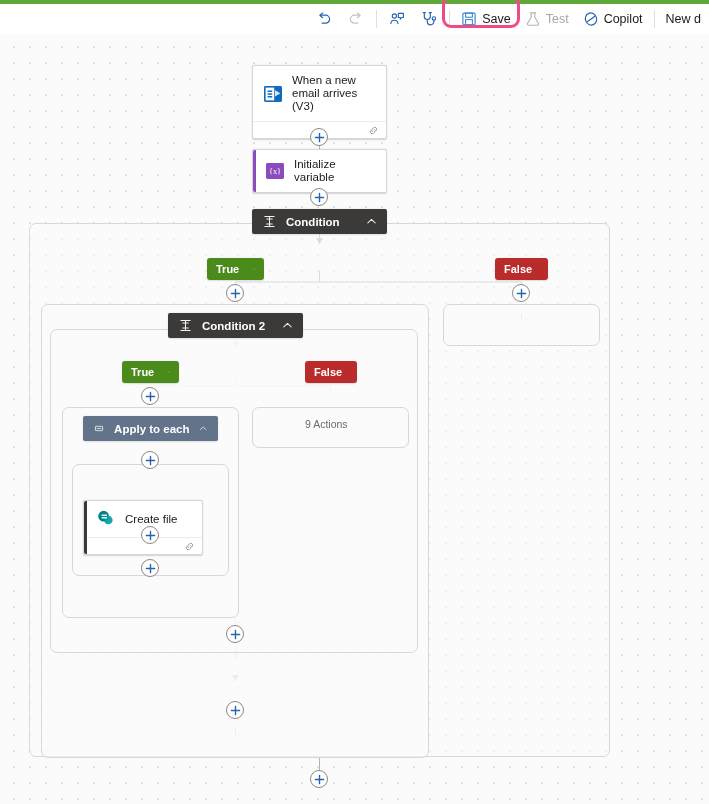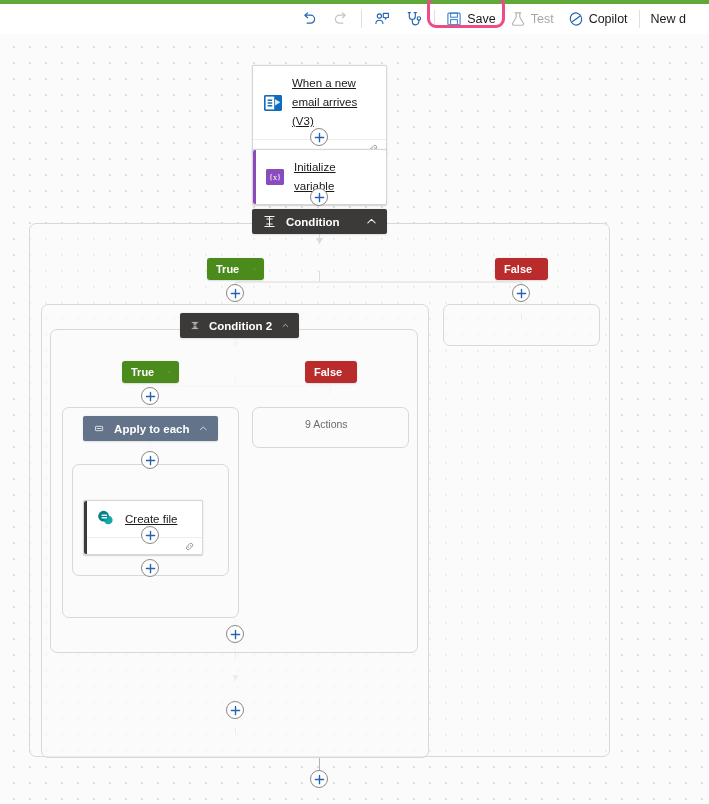--- a/index.html
+++ b/index.html
@@ -15,21 +15,21 @@
   .green-strip {
     position: absolute; left: 0; top: 0; width: 709px; height: 4px;
     background: #5fa839;
   }
 
   
   .toolbar {
     position: absolute; left: 0; top: 4px; width: 709px; height: 30px;
     background: #ffffff;
     display: flex; align-items: center; justify-content: flex-end;
-    padding-right: 16px;
+    padding-right: 1px;
   }
   .tb-item {
     display: flex; align-items: center; gap: 5px;
     height: 26px; padding: 0 7px;
     font-size: 12.5px; color: #1b1a19;
     cursor: default; white-space: nowrap;
   }
   .tb-item.icon-only { padding: 0 8px; }
   .tb-item.disabled { color: #a6a6a6; }
   .tb-sep {
@@ -76,21 +76,21 @@
     box-shadow: 0 0.6px 1.8px rgba(0,0,0,0.10), 0 0.3px 0.9px rgba(0,0,0,0.07);
   }
   .node-body {
     display: flex; align-items: center;
     padding: 8px 9px 8px 10px;
     gap: 9px;
     min-height: 34px;
   }
   .node-ico { width: 20px; height: 20px; flex: 0 0 20px; }
   .node-title {
-    font-size: 11.5px; color: #1b1a19; line-height: 19px; text-decoration: underline;
+    font-size: 11.5px; color: #1b1a19; line-height: 13px;
   }
   .node-foot {
     border-top: 1px solid #ededed;
     height: 17px;
     display: flex; align-items: center; justify-content: flex-end;
     padding-right: 7px;
   }
   .link-ico { width: 11px; height: 11px; opacity: .62; }
   .left-accent {
     position: absolute; left: 0; top: 0; bottom: 0; width: 3px;
@@ -356,21 +356,21 @@
           <path d="M6 1.5v9M1.5 6h9" stroke="#2563b0" stroke-width="1.5" stroke-linecap="round"></path>
         </svg>
     </div>
 
     <div class="plus" style="left:226px; top:250px;">
       <svg viewBox="0 0 12 12">
           <path d="M6 1.5v9M1.5 6h9" stroke="#2563b0" stroke-width="1.5" stroke-linecap="round"></path>
         </svg>
     </div>
 
-    <div class="ctrl" style="left:168px; top:279px; width:119px; height:25px; background:#3b3a39;margin-left:12px;">
+    <div class="ctrl" style="left:168px; top:279px; width:135px; height:25px; background:#3b3a39;">
       <svg class="ctrl-ico" viewBox="0 0 14 14">
         <path d="M2 1.6h10M2 12.4h10M7 1.6v10.8M4 4.2h6M4 9.8h6" stroke="#ffffff" stroke-width="1.1" stroke-linecap="round" fill="none"></path>
       </svg>
       <span class="ctrl-title">Condition 2</span>
       <svg class="chev" viewBox="0 0 12 12">
         <path d="M2 7.6 6 3.8l4 3.8" fill="none" stroke="#ffffff" stroke-width="1.1" stroke-linecap="round" stroke-linejoin="round"></path>
       </svg>
     </div>
 
     <div class="badge true" style="left:122px; top:327px; width:57px;">

